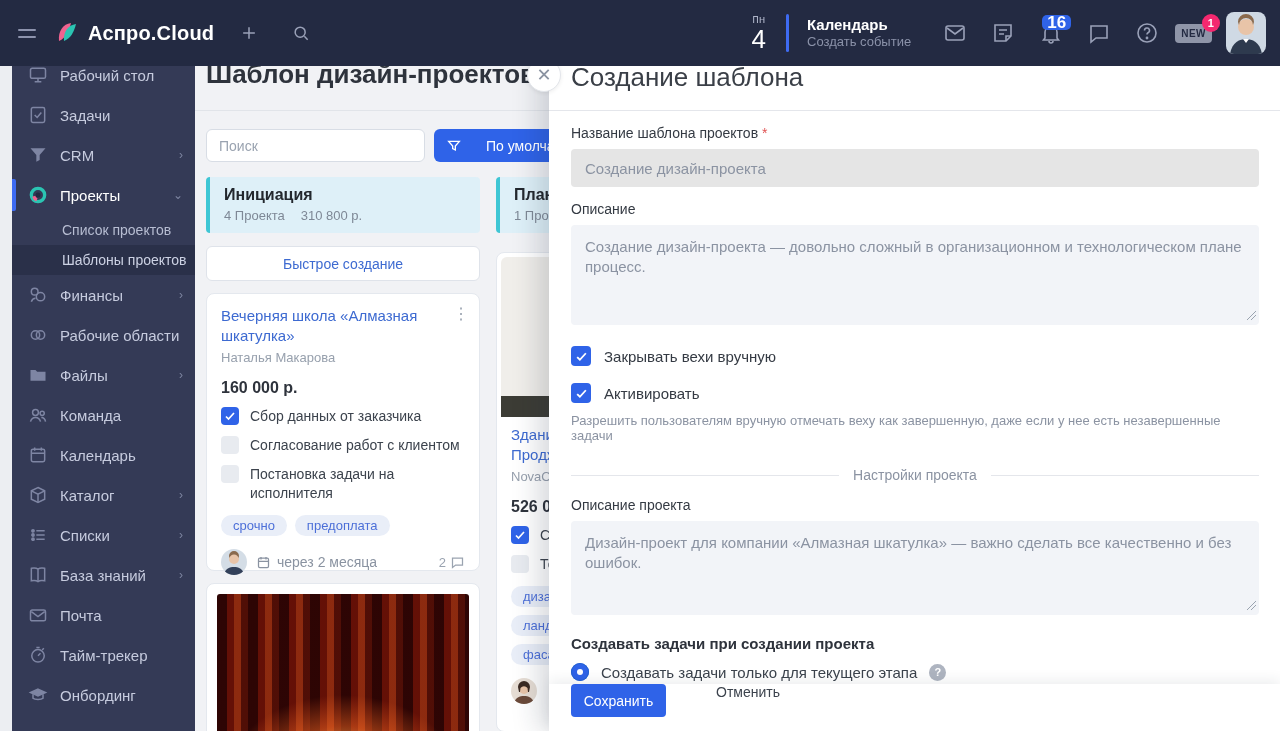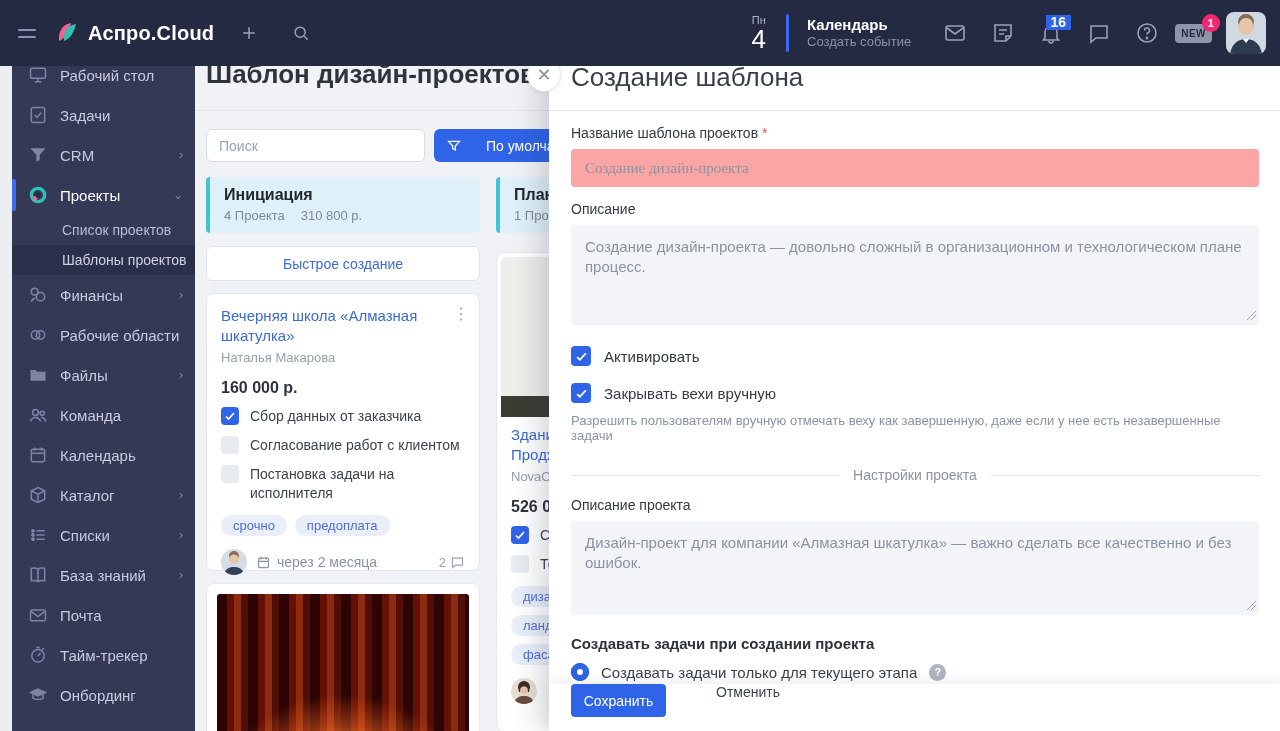--- a/index.html
+++ b/index.html
@@ -8,28 +8,28 @@
   
   .topbar { position:absolute; left:0; top:0; width:1280px; height:66px; background:#232a42; display:flex; align-items:center; z-index:30; }
   .tb-left { display:flex; align-items:center; gap:18px; padding-left:18px; }
   .hamburger { width:18px; display:flex; flex-direction:column; gap:5px; cursor:pointer; }
   .hamburger i { height:2px; background:#8d93ad; border-radius:2px; display:block; }
   .logo-wrap { display:flex; align-items:center; gap:8px; }
   .logo-text { color:#fff; font-size:20px; font-weight:700; letter-spacing:.2px; }
   .tb-icon { color:#9aa1b8; display:flex; align-items:center; justify-content:center; width:34px; height:34px; cursor:pointer; }
   .tb-right { margin-left:auto; display:flex; align-items:center; gap:8px; padding-right:14px; }
   .date-block { text-align:center; color:#fff; line-height:1; margin-right:6px; cursor:pointer; }
-  .date-wd { font-size:11px; color:#aeb4c8; margin-bottom:0; }
+  .date-wd { font-size:11px; color:#aeb4c8; margin-bottom:0;font-family:Liberation Mono, monospace; }
   .date-day { font-size:26px; font-weight:400; }
   .blue-sep { width:3px; height:38px; background:#3e6bf2; border-radius:2px; margin:0 10px 0 6px; }
   .cal-widget { line-height:1.25; margin-right:16px; cursor:pointer; }
   .cal-title { color:#fff; font-size:15px; font-weight:700; }
   .cal-sub { color:#8b92a9; font-size:13px; }
   .tb-ico-btn { position:relative; width:40px; height:40px; display:flex; align-items:center; justify-content:center; cursor:pointer; }
-  .badge-blue { position:absolute; top:2px; right:0px; background:#2f63e8; color:#fff; font-size:14px; font-weight:700; border-radius:0; padding:1px 5px; line-height:13px;margin-left:42px; }
+  .badge-blue { position:absolute; top:2px; right:0px; background:#2f63e8; color:#fff; font-size:17px; font-weight:700; border-radius:5px; padding:1px 5px; line-height:13px;margin-left:42px; }
   .new-chip { position:relative; background:#8f95a8; color:#232a42; font-size:10px; font-weight:700; border-radius:4px; padding:4px 6px; letter-spacing:.5px; cursor:pointer; margin-right:6px; }
   .badge-pink { position:absolute; top:-10px; right:-8px; background:#f4286f; color:#fff; font-size:11px; font-weight:700; width:18px; height:18px; border-radius:50%; display:flex; align-items:center; justify-content:center; }
   .avatar-top { width:40px; height:42px; border-radius:8px; overflow:hidden; cursor:pointer; }
 
   
   .sidebar { position:absolute; left:12px; top:55px; width:183px; height:676px; background:#343a56; z-index:5; }
   .nav-item { position:relative; height:40px; display:flex; align-items:center; gap:12px; padding:0 12px 0 16px; color:#c6cbde; font-size:15px; cursor:pointer; }
   .nav-item .lbl { flex:1; white-space:nowrap; overflow:hidden; }
   .nav-item .chev { color:#7d84a0; font-size:12px; }
   .nav-item.active { color:#ffffff; }
@@ -85,21 +85,21 @@
   .p2-body { padding:8px 10px 0; }
 
   
   .modal { position:absolute; left:549px; top:55px; width:731px; height:676px; background:#fff; z-index:20; box-shadow:-10px 0 26px rgba(30,40,60,.18); }
   .modal-close { position:absolute; left:-22px; top:3px; width:34px; height:34px; border-radius:50%; background:#fff; border:1px solid #e3e6eb; box-shadow:0 1px 4px rgba(0,0,0,.08); color:#8a93a1; font-size:18px; display:flex; align-items:center; justify-content:center; cursor:pointer; }
   .modal-title { position:absolute; left:22px; top:7px; font-size:26px; font-weight:500; color:#3a3f47; }
   .modal-divider { position:absolute; left:0; top:55px; width:100%; height:1px; background:#e4e6eb; }
   .mform { position:absolute; left:22px; top:56px; right:21px; bottom:47px; overflow:hidden; }
   .f-label { font-size:14px; color:#343a43; margin-top:14px; }
   .f-label .req { color:#e05252; }
-  .f-input { width:100%; height:38px; background:#fca5a5; border:none; border-radius:4px; margin-top:8px; padding:0 14px; font-size:15px; color:#5b6270; font-family:Liberation Serif, serif; }
+  .f-input { width:100%; height:38px; background:#e5e5e5; border:none; border-radius:4px; margin-top:8px; padding:0 14px; font-size:15px; color:#5b6270; font-family:Liberation Sans, sans-serif; }
   .f-input::placeholder, .f-area::placeholder { color:#8b93a2; }
   .f-area { width:100%; background:#f2f4f8; border:none; border-radius:4px; margin-top:8px; padding:12px 14px; font-size:15px; color:#5b6270; resize:none; font-family:"Liberation Sans",sans-serif; line-height:20px; }
   .resize-wrap { position:relative; }
   .resize-wrap::after { content:""; position:absolute; right:3px; bottom:9px; width:9px; height:9px;
     background:linear-gradient(135deg, transparent 0 45%, #9aa3b0 45% 52%, transparent 52% 70%, #9aa3b0 70% 77%, transparent 77%); }
   .m-chk-row { display:flex; align-items:center; gap:13px; margin-top:17px; }
   .m-chk { width:20px; height:20px; border-radius:4px; background:#2f63e8; display:flex; align-items:center; justify-content:center; cursor:pointer; }
   .m-chk-lbl { font-size:15px; color:#343a43; }
   .m-hint { font-size:13px; color:#8b93a2; margin-top:10px; }
   .sec-divider { display:flex; align-items:center; gap:14px; margin-top:24px; color:#8b93a2; font-size:14px; }
@@ -499,29 +499,29 @@
     <div class="resize-wrap">
       <textarea class="f-area" rows="4" style="height: 100px;" placeholder="Создание дизайн-проекта — довольно сложный в организационном и технологическом плане процесс."></textarea>
     </div>
 
     <div class="m-chk-row">
       <span class="m-chk">
         <svg width="13" height="13" viewBox="0 0 24 24" fill="none" stroke="#fff" stroke-width="3.4">
             <path d="M4 13l5 5 11-12"></path>
           </svg>
       </span>
-      <span class="m-chk-lbl">Активировать</span>
+      <span class="m-chk-lbl">Закрывать вехи вручную</span>
     </div>
     <div class="m-chk-row">
       <span class="m-chk">
         <svg width="13" height="13" viewBox="0 0 24 24" fill="none" stroke="#fff" stroke-width="3.4">
             <path d="M4 13l5 5 11-12"></path>
           </svg>
       </span>
-      <span class="m-chk-lbl">Закрывать вехи вручную</span>
+      <span class="m-chk-lbl">Активировать</span>
     </div>
     <div class="m-hint">Разрешить пользователям вручную отмечать веху как завершенную, даже если у нее есть незавершенные задачи</div>
 
     <div class="sec-divider">
       <span>Настройки проекта</span>
     </div>
 
     <div class="f-label">Описание проекта</div>
     <div class="resize-wrap">
       <textarea class="f-area" rows="4" style="height: 94px;" placeholder="Дизайн-проект для компании «Алмазная шкатулка» — важно сделать все качественно и без ошибок."></textarea>

